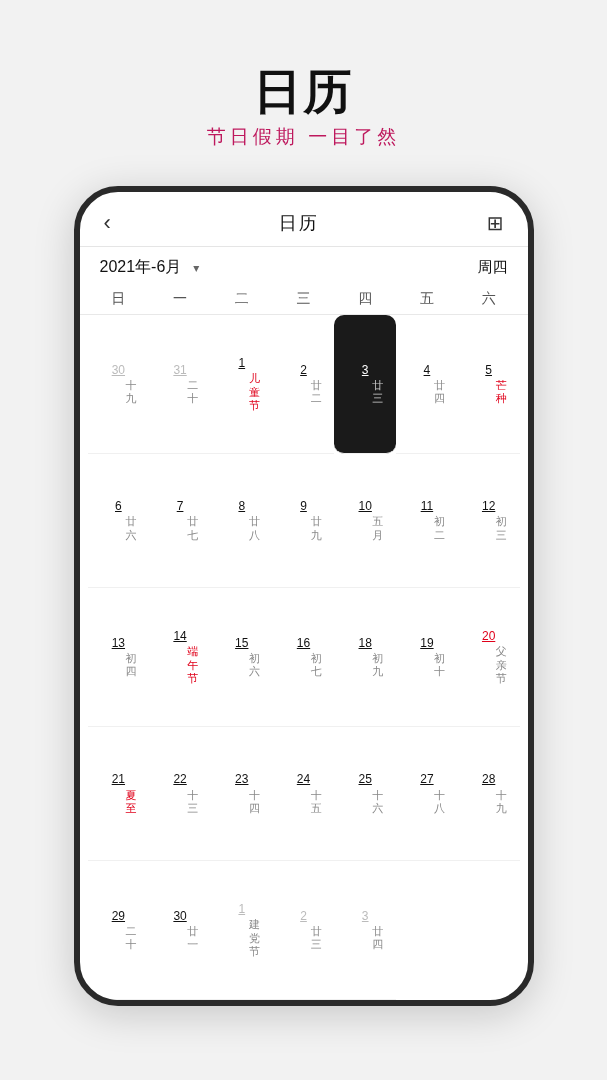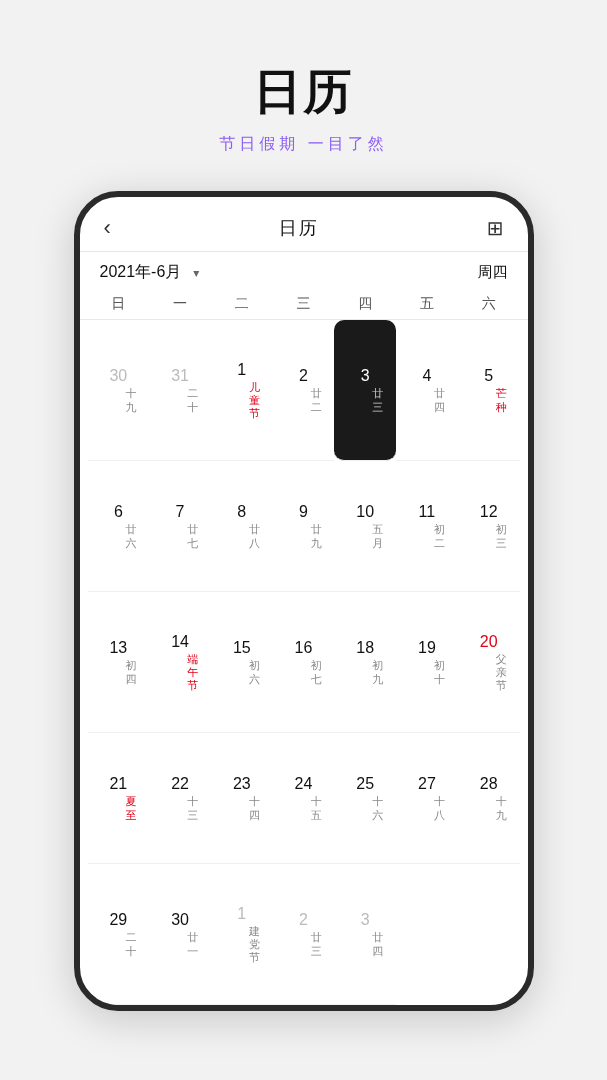--- a/index.html
+++ b/index.html
@@ -16,23 +16,22 @@
 
     .app-title {
       font-size: 48px;
       font-weight: 700;
       color: #111;
       margin-top: 60px;
       letter-spacing: 2px;
     }
 
     .app-subtitle {
-      font-size: 16px;
-      color: #8b5cf6;
-      margin-top: 10px;
+      font-size: 19px;
+      color: #be185d;
       letter-spacing: 4px;
     }
 
     .phone-frame {
       width: 460px;
       height: 820px;
       background: #fff;
       border-radius: 44px;
       border: 6px solid #2a2a2a;
       margin-top: 36px;
@@ -122,24 +121,25 @@
       display: flex;
       flex-direction: column;
       align-items: center;
       justify-content: center;
       padding: 6px 2px;
       border-bottom: 1px solid #f0f0f0;
       min-height: 64px;
     }
 
     .day-num {
-      font-size: 16px;
+      font-size: 12px;
       font-weight: 400;
       color: #111;
       line-height: 1.2;
+      text-decoration: underline;
     }
 
     .day-num.muted {
       color: #bbb;
     }
 
     .day-num.red {
       color: #e0001a;
     }
 

